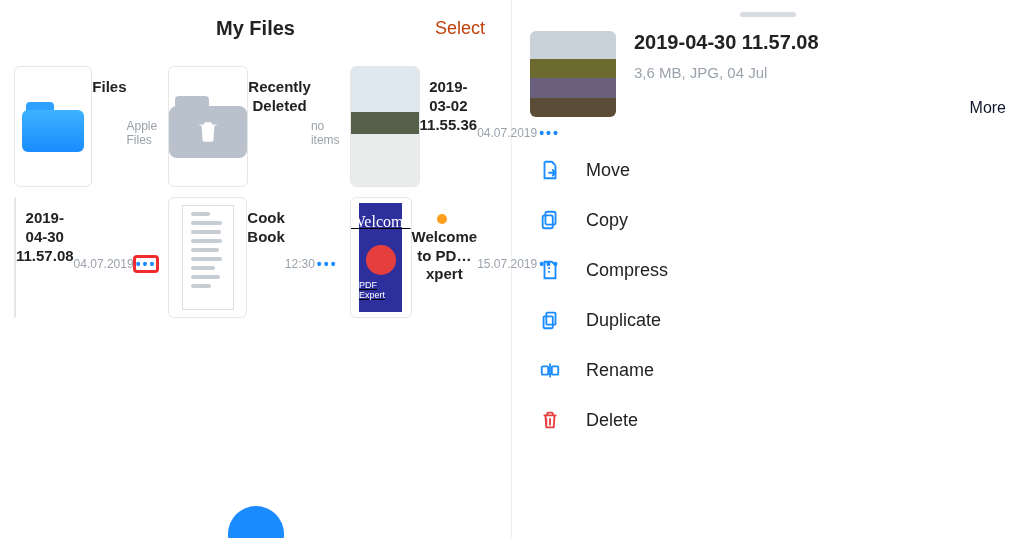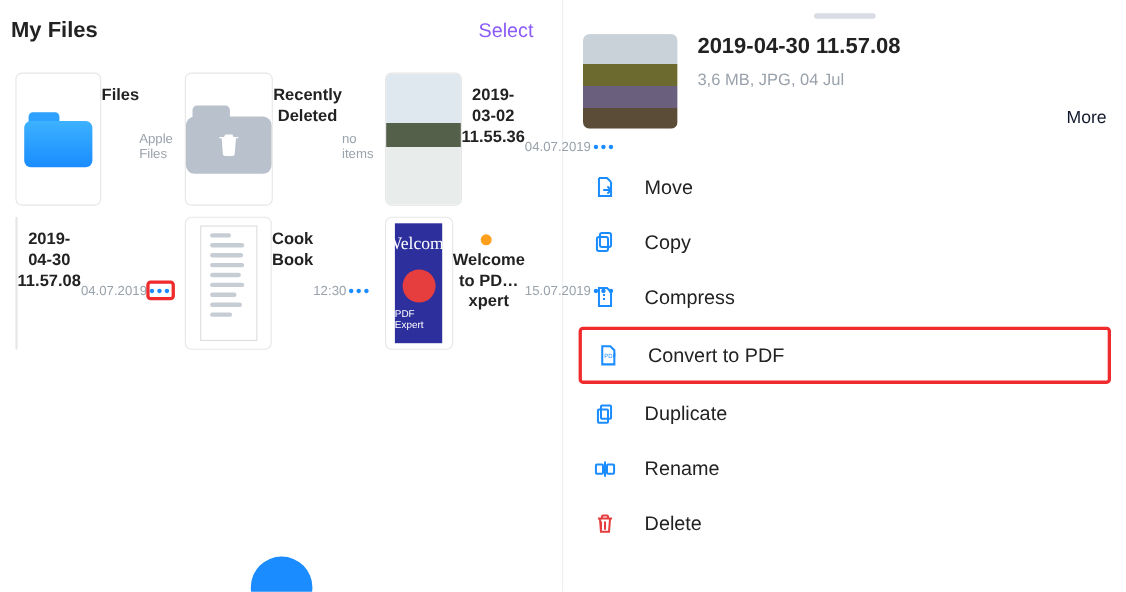--- a/index.html
+++ b/index.html
@@ -2,28 +2,28 @@
 <html><head>
 <meta charset="utf-8">
 <style>
   * { box-sizing: border-box; margin: 0; padding: 0; font-family: -apple-system, "Helvetica Neue", Arial, sans-serif; }
   body { width: 1024px; height: 538px; background: #fff; display: flex; overflow: hidden; }
   .pane { height: 538px; }
   .left { width: 50%; border-right: 1px solid #eee; padding: 0 10px; }
   .right { width: 50%; padding: 0 18px; position: relative; }
 
   
-  .lheader { display:flex; align-items:center; position:relative; height:56px; }
+  .lheader { display:flex; align-items:center; justify-content:center; position:relative; height:56px; }
   .lheader .title { font-size:20px; font-weight:700; color:#222; }
-  .lheader .select { position:absolute; right:16px; font-size:18px; color:#8b5cf6;margin-left:28px; }
+  .lheader .select { position:absolute; right:16px; font-size:18px; color:#c2410c;margin-left:28px; }
 
   
   .grid { display:grid; grid-template-columns: repeat(3, 1fr); gap:10px; padding: 10px 4px 0 4px; }
   .tile { display:flex; flex-direction:row; }
-  .thumb { width:100%; height:121px; border:1px solid #e6e6e6; border-radius:6px; display:flex; align-items:center; justify-content:center; overflow:hidden; background:#fff; }
+  .thumb { width:100%; height:121px; border:1px solid #e6e6e6; border-radius:6px; display:flex; align-items:center; justify-content:center; overflow:hidden; background:#fff;text-decoration:underline; }
   .label1 { margin-top:12px; font-size:15px; font-weight:600; color:#222; text-align:center; line-height:1.25; }
   .label1.two { min-height:38px; }
   .metaRow { margin-top:12px; display:flex; align-items:center; justify-content:space-between; font-size:12px; color:#9aa2ab; }
   .metaRow .dots { color:#1a8cff; font-weight:800; letter-spacing:2px; font-size:14px; padding:0 2px; }
 
   
   .folder-blue { width:62px; height:50px; position:relative; }
   .folder-blue::before { content:""; position:absolute; left:4px; top:0; width:28px; height:10px; background:#2ea0ff; border-radius:4px 4px 0 0; }
   .folder-blue::after { content:""; position:absolute; left:0; top:8px; width:100%; height:42px; background:linear-gradient(#3db2ff,#1a8cff); border-radius:6px; }
   .folder-gray { width:78px; height:62px; position:relative; }
@@ -203,29 +203,20 @@
     </div>
     <div class="action">
       <span class="aicon">
           <svg viewBox="0 0 24 24">
             <path d="M6 3h8l4 4v14H6z"></path>
             <path d="M11 5v2m0 2v2m0 2v2"></path>
           </svg>
         </span>
       <span>Compress</span>
     </div>
-    <div class="action boxed">
-      <span class="aicon">
-          <svg viewBox="0 0 24 24">
-            <path d="M6 3h8l4 4v14H6z"></path>
-            <text x="8" y="15" font-size="6" fill="#1a8cff" stroke="none">PDF</text>
-          </svg>
-        </span>
-      <span>Convert to PDF</span>
-    </div>
     <div class="action">
       <span class="aicon">
           <svg viewBox="0 0 24 24">
             <rect x="8" y="4" width="10" height="13" rx="1"></rect>
             <rect x="5" y="8" width="10" height="13" rx="1"></rect>
           </svg>
         </span>
       <span>Duplicate</span>
     </div>
     <div class="action">

